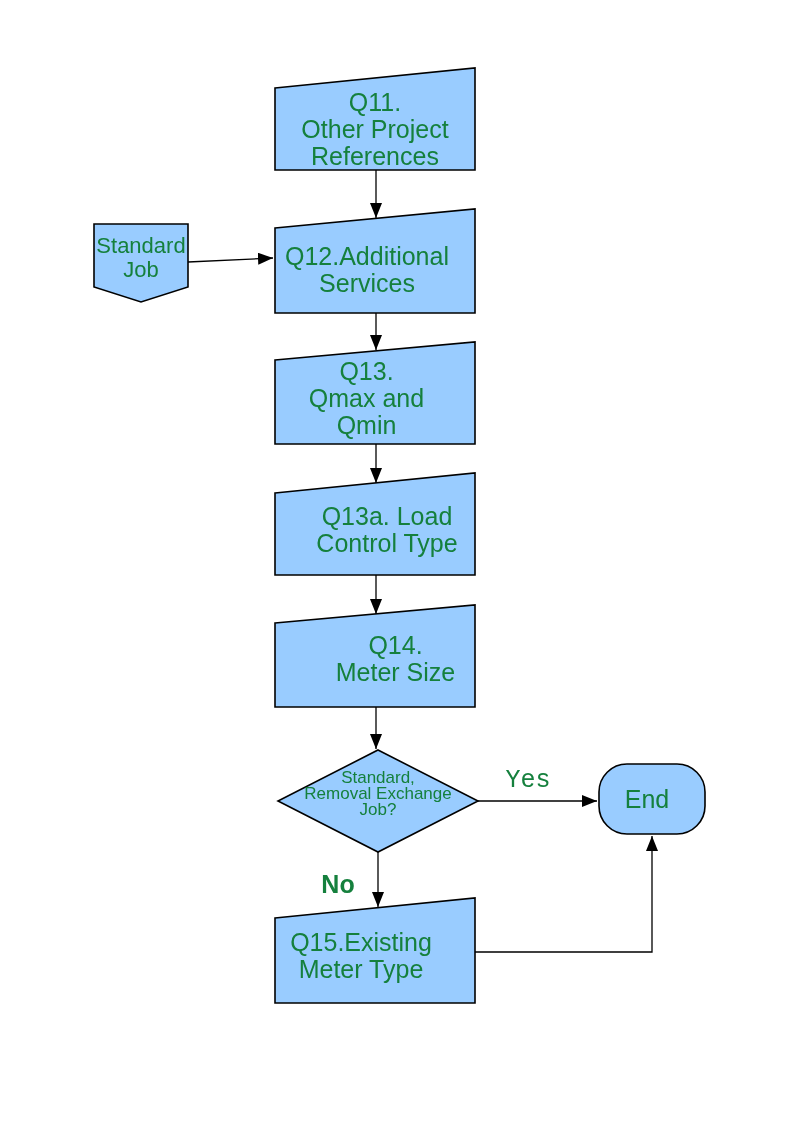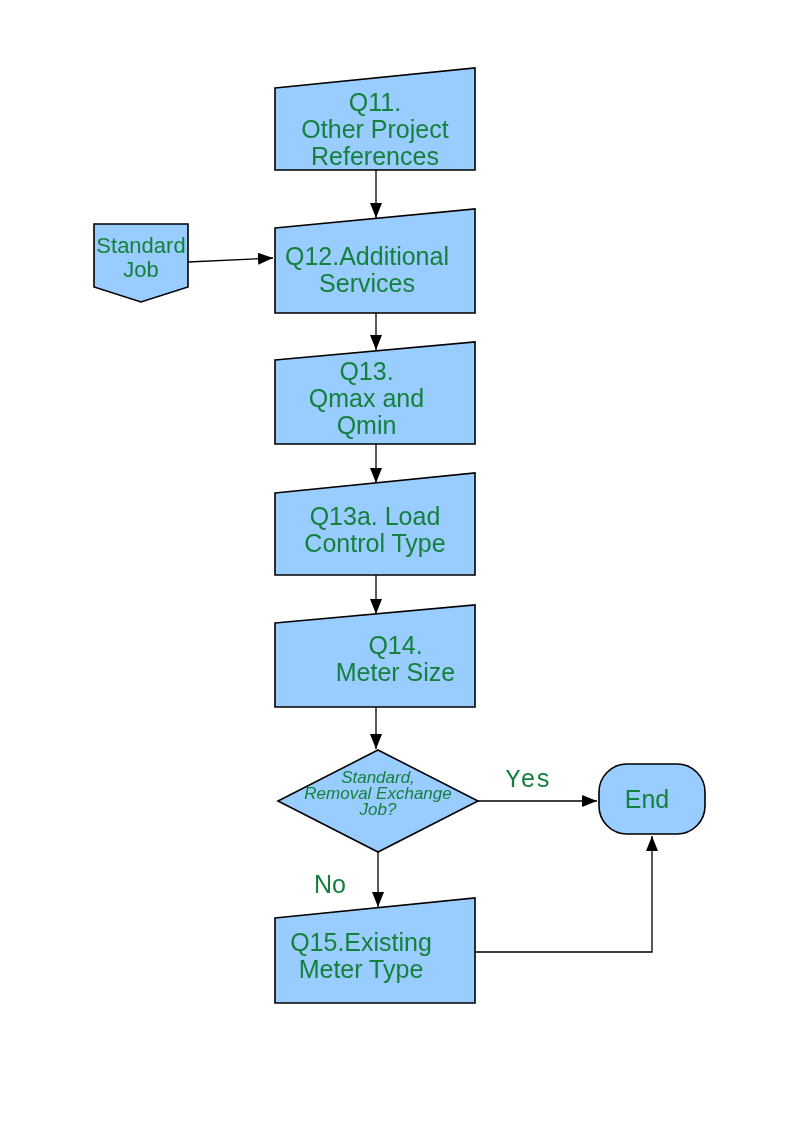--- a/index.html
+++ b/index.html
@@ -71,32 +71,32 @@
   <div class="lbl lbl-small" style="left:94px; top:234px; width:94px;">Standard
 Job</div>
 
   <div class="lbl" style="left:275px; top:243px; width:168px;margin-left:8px;">Q12.Additional
 Services</div>
 
   <div class="lbl" style="left:275px; top:358px; width:183px;">Q13.
 Qmax and
 Qmin</div>
 
-  <div class="lbl" style="left:275px; top:503px; width:200px;">Q13a. Load
+  <div class="lbl" style="left:275px; top:503px; width:200px;padding-left:12px;">Q13a. Load
 Control Type</div>
 
   <div class="lbl" style="left:275px; top:632px; width:241px;">Q14.
 Meter Size</div>
 
-  <div class="lbl lbl-tiny" style="left:288px; top:770px; width:180px;font-style:italic;">Standard,
+  <div class="lbl lbl-tiny" style="left:288px; top:770px; width:180px;">Standard,
 Removal Exchange
 Job?</div>
 
   <div class="lbl" style="left:498px; top:767px; width:60px;font-family:Liberation Mono, monospace;">Yes</div>
 
   <div class="lbl" style="left:599px; top:786px; width:96px;">End</div>
 
-  <div class="lbl" style="left:300px; top:871px; width:60px;">No</div>
+  <div class="lbl" style="left:308px; top:871px; width:60px;font-weight:bold;">No</div>
 
   <div class="lbl" style="left:275px; top:929px; width:172px;">Q15.Existing
 Meter Type</div>
 
 </div>
 
 </body></html>

